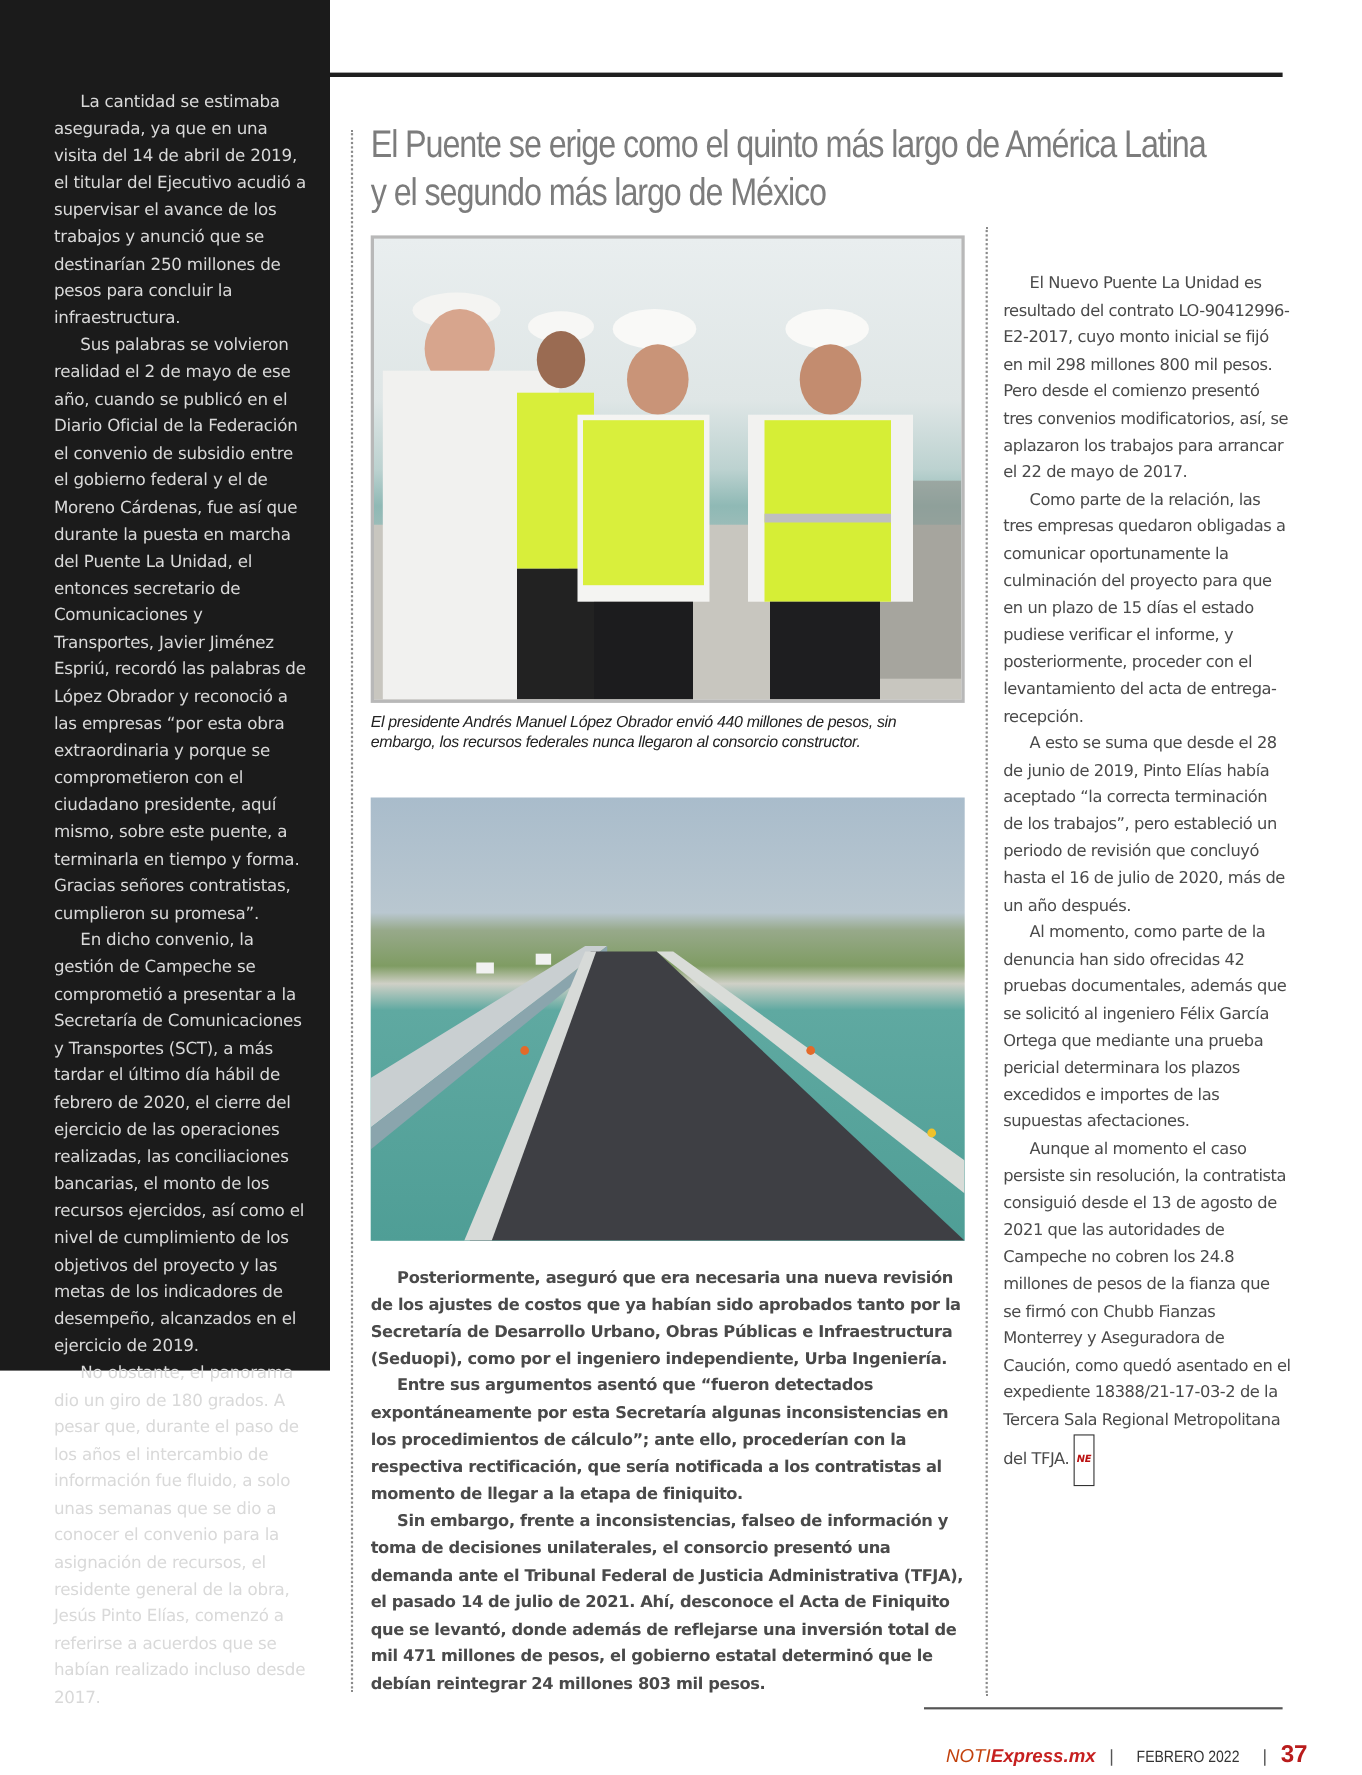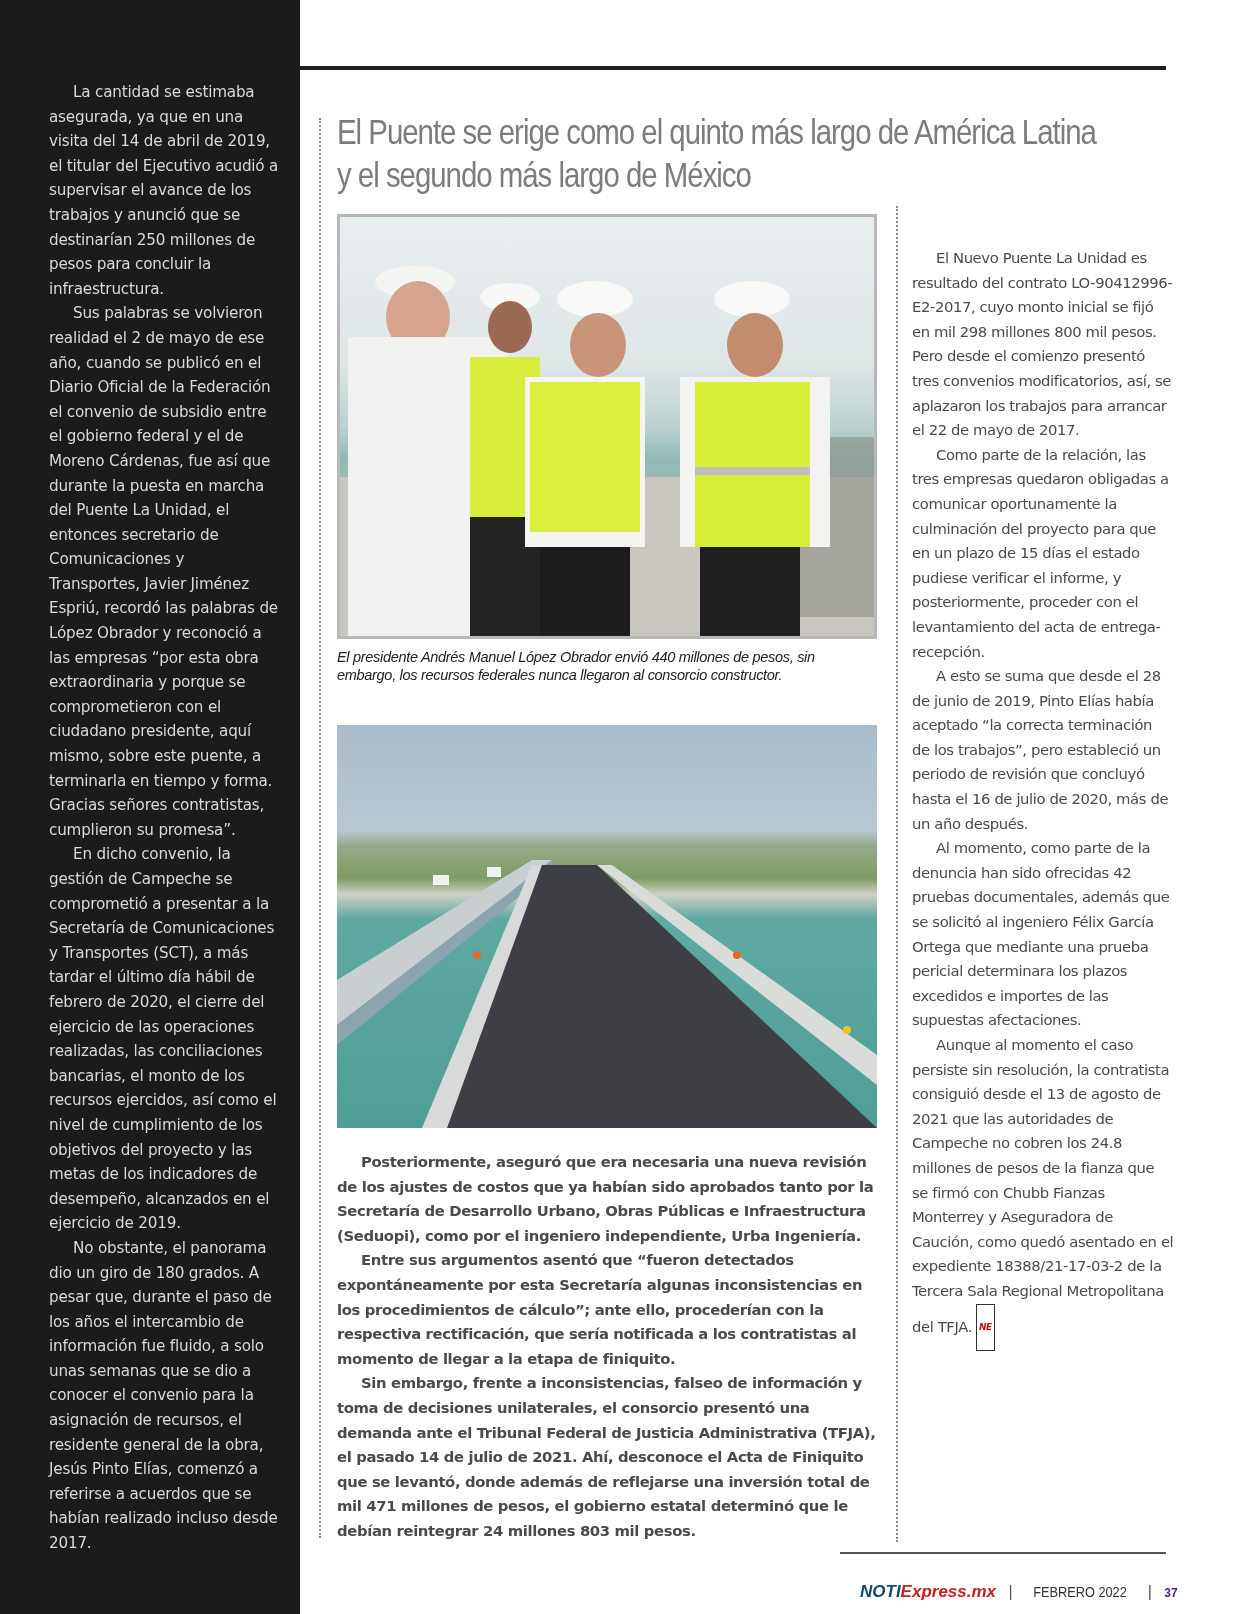--- a/index.html
+++ b/index.html
@@ -1,39 +1,39 @@
 <!DOCTYPE html>
 <html><head>
 <meta charset="utf-8">
 <style>
   html, body { margin:0; padding:0; }
   body { width:1238px; height:1614px; position:relative; background:#ffffff; overflow:hidden; font-family:"Liberation Sans", sans-serif; }
-  .sidebar { position:absolute; left:0; top:0; width:300px; height:1614px; background:#1b1b1b; }
+  .sidebar { position:absolute; left:0; top:0; width:300px; height:1246px; background:#1b1b1b; }
   .sidebar-text { position:absolute; left:49px; top:80px; width:230px; color:#d9d9d9; font-family:"DejaVu Sans", sans-serif; font-size:15.2px; line-height:24.6px; letter-spacing:-0.2px; }
   .p { margin:0; text-indent:24px; }
   .top-rule { position:absolute; left:300px; top:66px; width:866px; height:4px; background:#1f1f1f; }
   .dots-left { position:absolute; left:319px; top:118px; width:0; height:1420px; border-left:2px dotted #8a8a8a; }
   .dots-mid { position:absolute; left:896px; top:206px; width:0; height:1336px; border-left:2px dotted #8a8a8a; }
   .headline { position:absolute; left:337px; top:110px; width:720px; color:#7c7c7c; font-family:"Liberation Sans", sans-serif; font-size:35px; line-height:43px; letter-spacing:-1.2px; transform:scaleX(0.84); transform-origin:left top; white-space:nowrap; }
   .photo { position:absolute; overflow:hidden; }
   .photo1 { left:337px; top:214px; width:540px; height:425px; border:3px solid #b8b8b8; box-sizing:border-box;
     background: linear-gradient(180deg,#e9eeef 0%,#dfe6e6 35%,#bcd2d0 50%,#8fb9b5 58%,#c9c9c6 80%,#bdbdb8 100%); }
   .photo2 { left:337px; top:725px; width:540px; height:403px;
     background: linear-gradient(180deg,#a9bccb 0%,#b9c7d0 26%,#97a98a 30%,#7f9c63 38%,#cfd0c6 42%,#5fa9a1 48%,#4f9e96 100%); }
   .caption { position:absolute; left:337px; top:648px; width:540px; color:#222; font-family:"Liberation Sans", sans-serif; font-style:italic; font-size:14.5px; line-height:18px; letter-spacing:-0.3px; }
   .col-mid { position:absolute; left:337px; top:1150px; width:540px; color:#4a4a4a; font-family:"DejaVu Sans", sans-serif; font-size:14.8px; line-height:24.6px; letter-spacing:-0.35px;font-weight:bold; }
   .col-right { position:absolute; left:912px; top:206px; width:262px; color:#4a4a4a; font-family:"DejaVu Sans", sans-serif; font-size:14.8px; line-height:24.6px; letter-spacing:-0.4px;margin-top:40px; }
   .ne-badge { display:inline-block; border:1px solid #333; font-size:9px; line-height:11px; padding:17px 2px; font-weight:bold; font-style:italic; color:#b11; text-indent:0; vertical-align:2px; margin-left:4px; }
   .bottom-rule { position:absolute; left:840px; top:1552px; width:326px; height:2px; background:#555; }
   .footer { position:absolute; left:860px; top:1582px; width:306px; text-align:right; white-space:nowrap; }
-  .brand-noti { font-family:"Liberation Sans", sans-serif; font-weight:bold; font-style:italic; font-size:17px; color:#0c4a6e; }
+  .brand-noti { font-family:"Liberation Sans", sans-serif; font-weight:normal; font-style:italic; font-size:17px; color:#c2410c; }
   .brand-express { font-family:Liberation Sans, sans-serif; font-weight:bold; font-style:italic; font-size:17px; color:#c62020; }
   .sep { font-family:"Liberation Sans", sans-serif; font-size:16px; color:#555; margin:0 8px; }
   .footer-date { font-family:"Liberation Sans", sans-serif; font-size:15px; color:#333; transform:scaleX(0.85); display:inline-block; }
-  .page-num { font-family:"Liberation Sans", sans-serif; font-weight:bold; font-size:12px; color:#4c1d95; }
+  .page-num { font-family:"Liberation Sans", sans-serif; font-weight:bold; font-size:22px; color:#b91c1c; }
 </style>
 </head>
 <body>
 
 <div class="sidebar">
   <div class="sidebar-text">
     <p class="p">La cantidad se estimaba asegurada, ya que en una visita del 14 de abril de 2019, el titular del Ejecutivo acudió a supervisar el avance de los trabajos y anunció que se destinarían 250 millones de pesos para concluir la infraestructura.</p>
     <p class="p">Sus palabras se volvieron realidad el 2 de mayo de ese año, cuando se publicó en el Diario Oficial de la Federación el convenio de subsidio entre el gobierno federal y el de Moreno Cárdenas, fue así que durante la puesta en marcha del Puente La Unidad, el entonces secretario de Comunicaciones y Transportes, Javier Jiménez Espriú, recordó las palabras de López Obrador y reconoció a las empresas “por esta obra extraordinaria y porque se comprometieron con el ciudadano presidente, aquí mismo, sobre este puente, a terminarla en tiempo y forma. Gracias señores contratistas, cumplieron su promesa”.</p>
     <p class="p">En dicho convenio, la gestión de Campeche se comprometió a presentar a la Secretaría de Comunicaciones y Transportes (SCT), a más tardar el último día hábil de febrero de 2020, el cierre del ejercicio de las operaciones realizadas, las conciliaciones bancarias, el monto de los recursos ejercidos, así como el nivel de cumplimiento de los objetivos del proyecto y las metas de los indicadores de desempeño, alcanzados en el ejercicio de 2019.</p>
     <p class="p">No obstante, el panorama dio un giro de 180 grados. A pesar que, durante el paso de los años el intercambio de información fue fluido, a solo unas semanas que se dio a conocer el convenio para la asignación de recursos, el residente general de la obra, Jesús Pinto Elías, comenzó a referirse a acuerdos que se habían realizado incluso desde 2017.</p>

